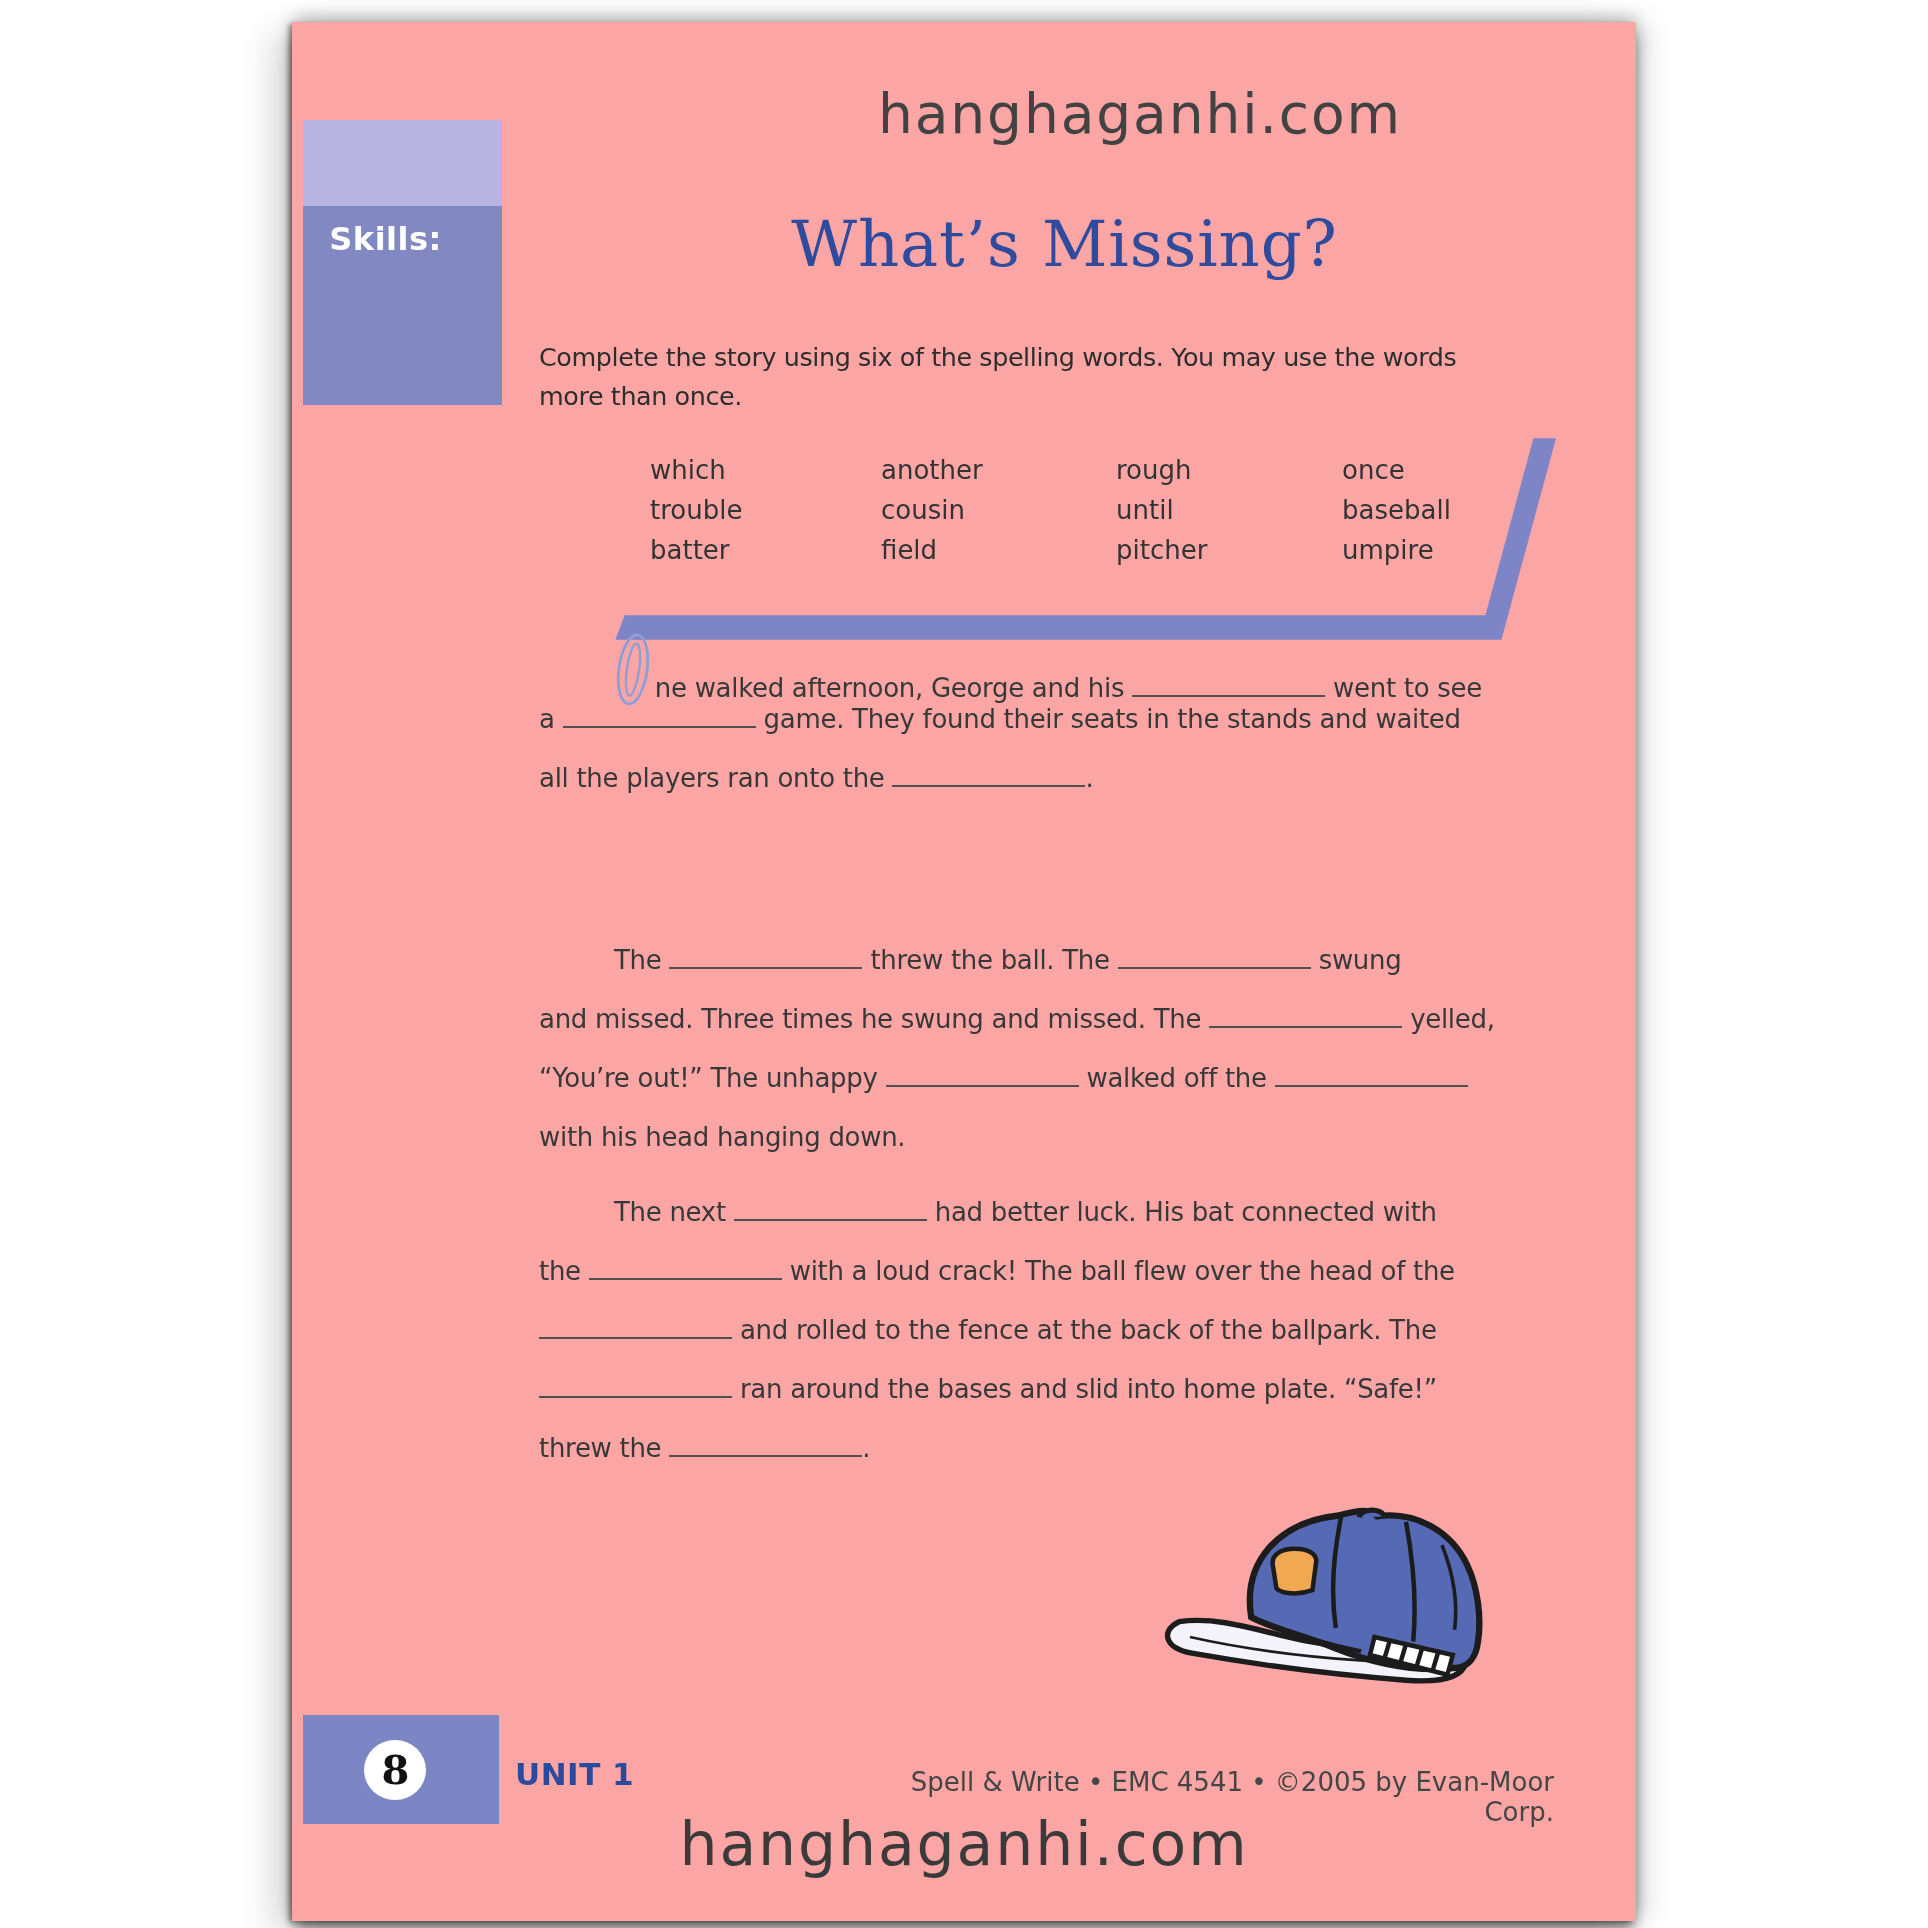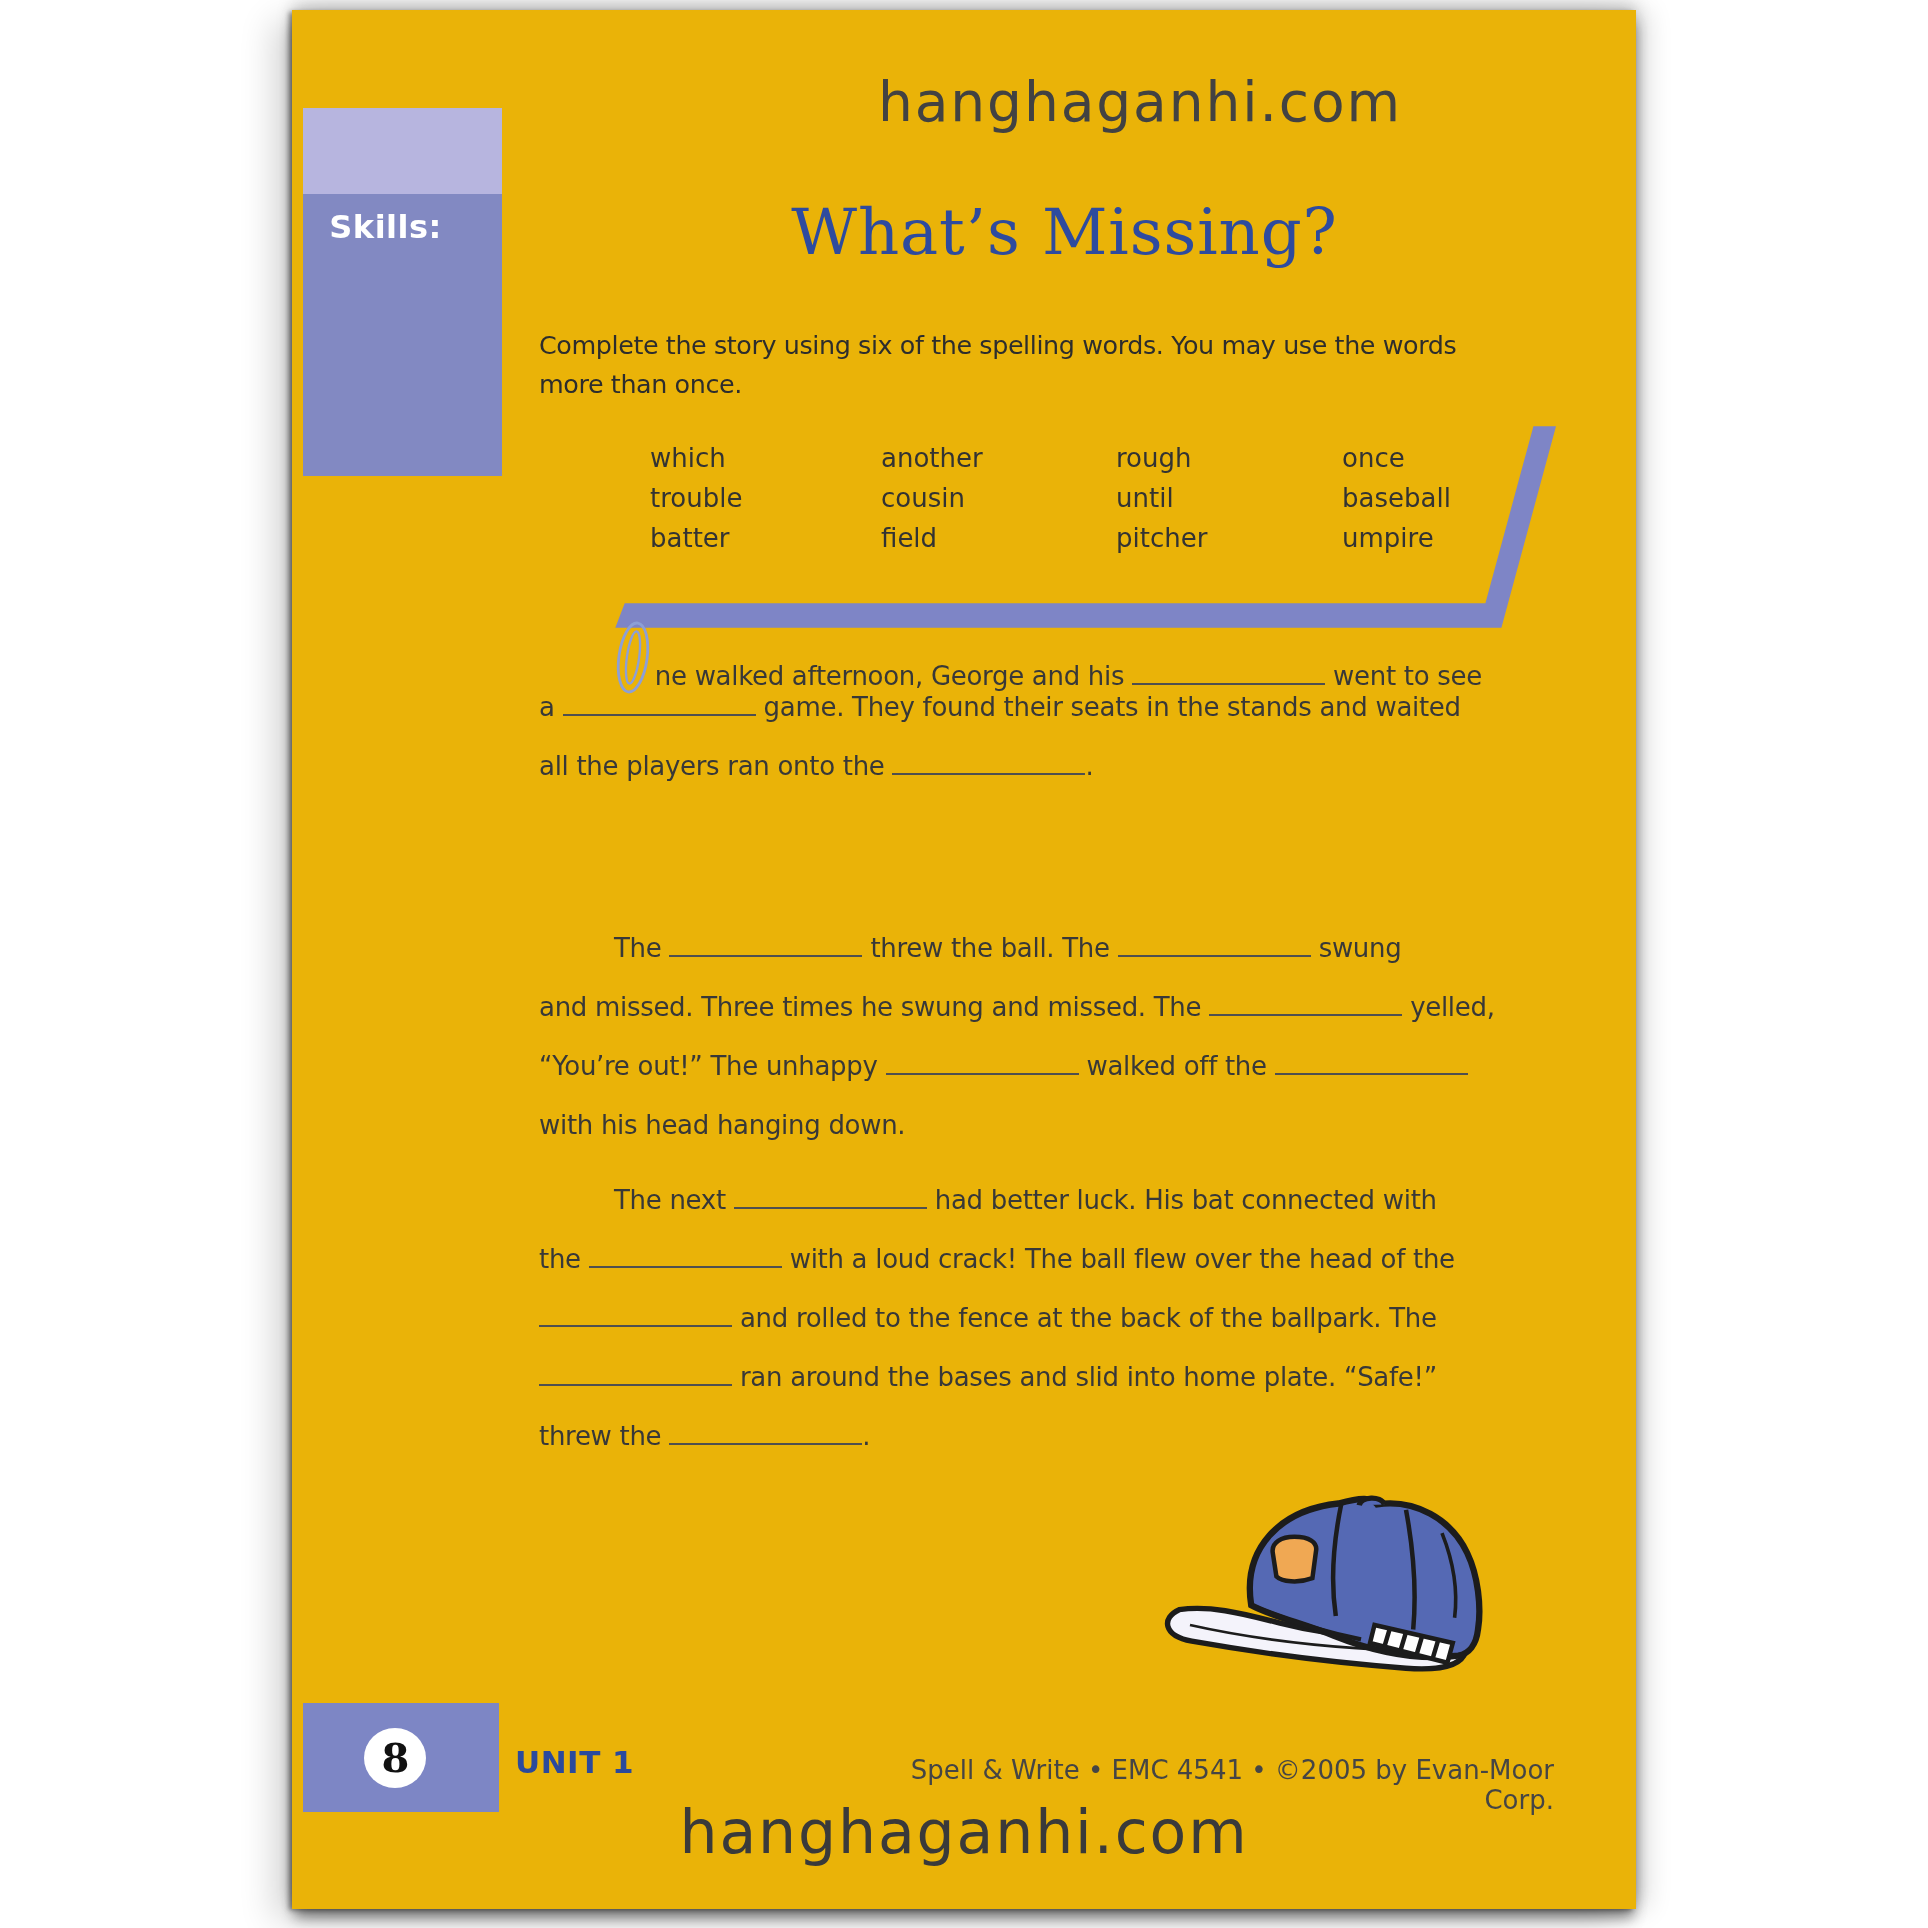--- a/index.html
+++ b/index.html
@@ -1,36 +1,36 @@
 <!DOCTYPE html>
 <html style="font-size:15px"><head>
 <meta charset="utf-8">
 <style>
   html,body{margin:0;padding:0;width:1928px;height:1928px;background:#ffffff;overflow:hidden;}
   *{box-sizing:border-box;}
   .page{
-    position:absolute;left:292px;top:10px;width:1344px;height:1899px;background:#eab308;
+    position:absolute;left:292px;top:22px;width:1344px;height:1899px;background:#fca5a5;
     box-shadow:
       -2.8px 1.9px 4.7px rgba(0,0,0,0.40),
       -19px 11.3px 32px rgba(0,0,0,0.16),
       11.3px 0 24.5px rgba(0,0,0,0.14),
       0 -5.6px 15px rgba(0,0,0,0.18),
       0 11.3px 13px -1.9px rgba(0,0,0,0.45);
     font-family:"DejaVu Sans",sans-serif;
   }
   .watermark-top{
     position:absolute;left:586px;top:60px;white-space:nowrap;
     font-size:55px;letter-spacing:1.9px;color:#424242;font-weight:normal;
   }
   .watermark-bottom{
     position:absolute;left:0;right:0;top:1787px;text-align:center;white-space:nowrap;
     font-size:60px;letter-spacing:1.9px;color:#3a3a3a;
   }
   .sidebar-light{position:absolute;left:11.3px;top:98px;width:199px;height:86px;background:#b7b5df;}
-  .sidebar-dark{position:absolute;left:11.3px;top:184px;width:199px;height:282px;background:#8289c2;padding:15px 13px 0 26px;}
+  .sidebar-dark{position:absolute;left:11.3px;top:184px;width:199px;height:199px;background:#8289c2;padding:15px 13px 0 26px;}
   .skills-heading{font-size:32px;line-height:36px;font-weight:bold;color:#ffffff;letter-spacing:0.5px;}
   .skills-list{margin-top:19px;}
   .skill-item{width:165px;font-size:22.6px;line-height:28px;color:#25253c;margin-bottom:22.6px;}
   .page-title{
     position:absolute;left:471px;top:185px;width:603px;text-align:center;
     font-family:"DejaVu Serif",serif;font-weight:normal;font-size:64px;color:#2e4b9e;letter-spacing:0.9px;
   }
   .instructions{position:absolute;left:247px;top:316px;color:#2d2d2d;}
   .instr-line{font-size:25.4px;letter-spacing:-0.4px;line-height:39px;white-space:nowrap;}
   .word-bank{position:absolute;left:0;top:419px;width:100%;height:141px;}

